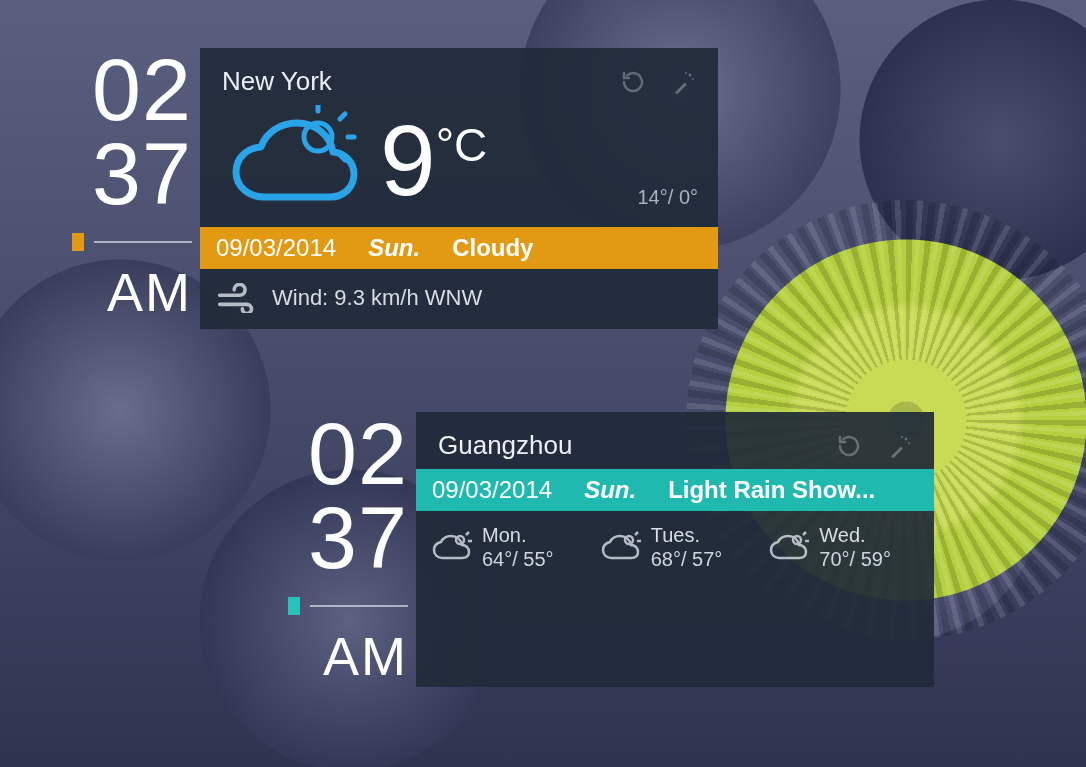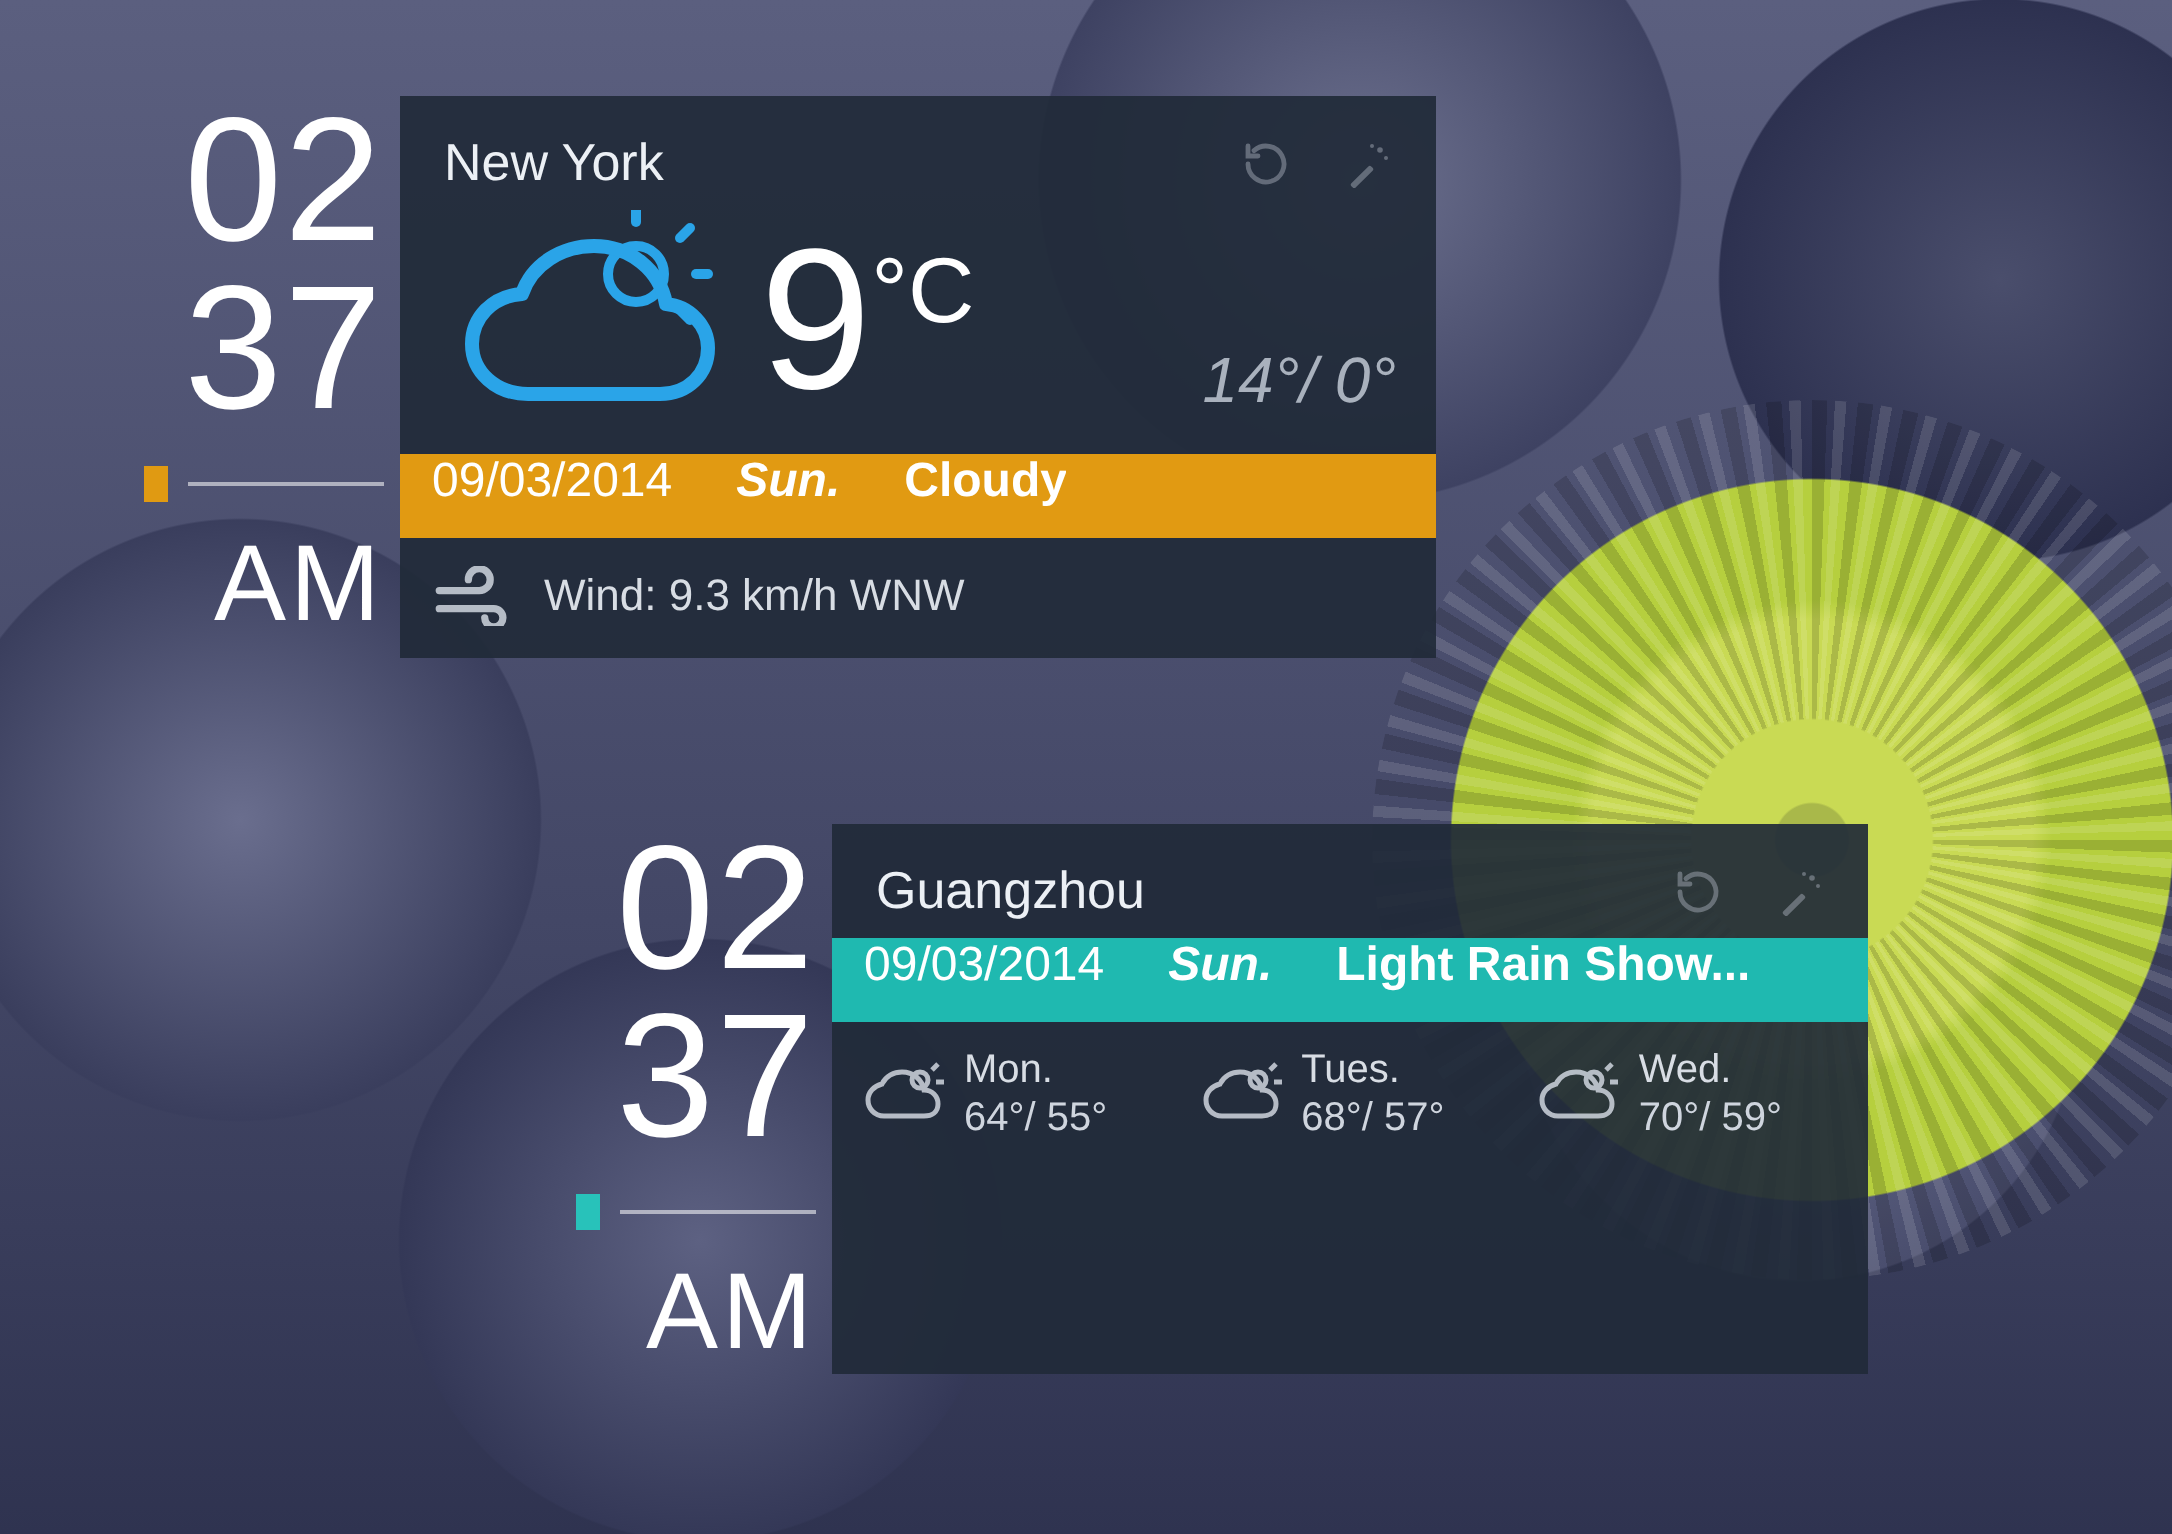--- a/index.html
+++ b/index.html
@@ -107,29 +107,28 @@
   }
   .panel .temp .val {
     font-size: 100px; line-height:1; font-weight:200; color:#fff;
   }
   .panel .temp .unit {
     font-size: 46px; margin-top:8px; font-weight:200; color:#fff;
   }
   .panel .hilo {
     align-self: flex-end;
     margin-left:auto;
-    font-size: 32px;
+    font-size: 20px;
     color: #a9b1bd;
     padding-bottom: 6px;
-    font-style: italic;
   }
 
   .bar {
     height: 42px;
-    display:flex; align-items:flex-start;
+    display:flex; align-items:center;
     font-size: 24px;
     color:#fff;
     padding: 0 16px;
     gap: 32px;
     white-space: nowrap;
     overflow: hidden;
   }
   .bar .date{font-weight:400;}
   .bar .day{font-weight:600;font-style:italic;}
   .bar .cond{font-weight:600; overflow:hidden; text-overflow:ellipsis;}

